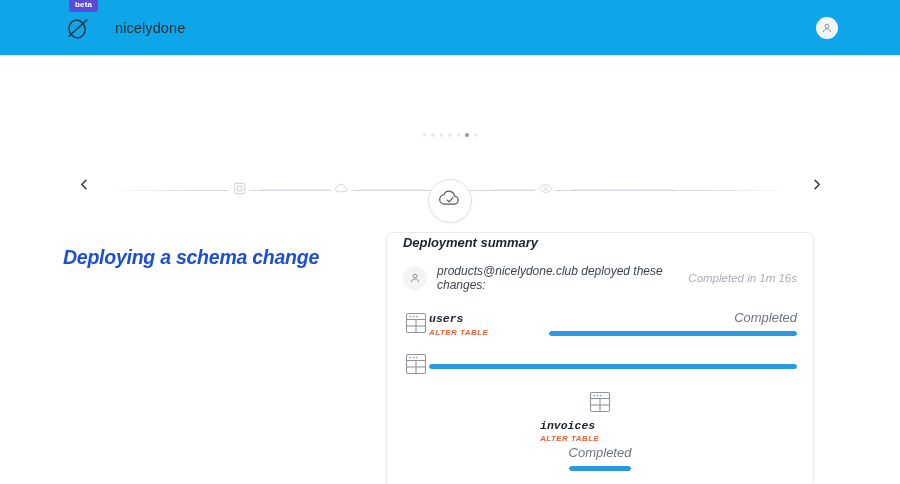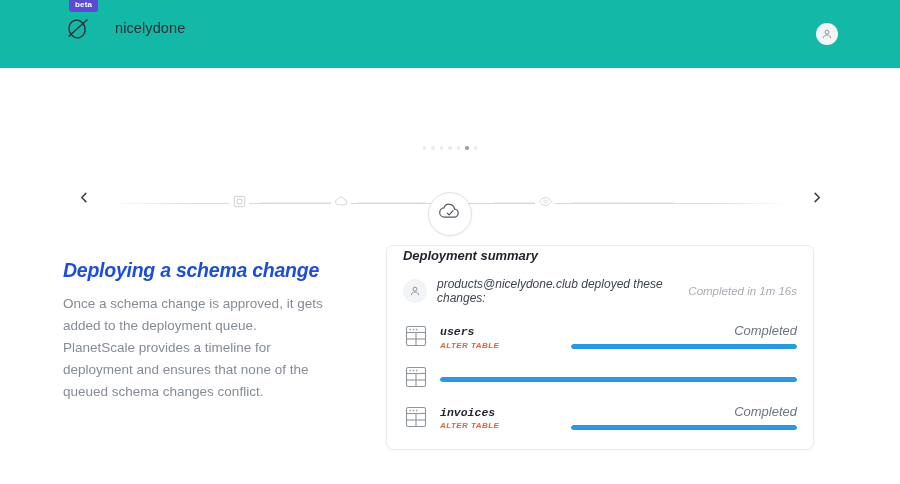--- a/index.html
+++ b/index.html
@@ -13,23 +13,23 @@
   body {
     font-family: "Liberation Sans", sans-serif;
     background: #ffffff;
     color: #1f2933;
     -webkit-font-smoothing: antialiased;
   }
 
   
   .header {
     position: relative;
-    height: 69px;
+    height: 56px;
     border-bottom: 1px solid #eceef0;
-    background: #14b8a6;
+    background: #0ea5e9;
   }
 
   .brand {
     position: absolute;
     left: 63px;
     top: 0;
     height: 55px;
     display: flex;
     align-items: center;
     gap: 22px;
@@ -266,24 +266,23 @@
 
   .deployer-status {
     font-size: 11.5px;
     color: #a7adb5;
     white-space: nowrap;
   }
 
   .change-row {
     display: flex;
     align-items: center;
-    gap: 11px;
     margin-bottom: 12px;
   }
-  .change-row:last-child { margin-bottom: 0; }
+  .change-row:last-child { margin-bottom: 0; flex-direction: column; }
 
   .table-icon {
     width: 26px; height: 26px;
     flex-shrink: 0;
     color: #8f959d;
   }
   .table-icon svg { width: 26px; height: 26px; display: block; }
 
   .change-meta { width: 120px; flex-shrink: 0; }
 
@@ -421,21 +420,20 @@
         </span>
       </div>
     </div>
   </div>
 </div>
 
 <div class="main">
 
   <div class="left-col">
     <h1 class="page-title">Deploying a schema change</h1>
-    <p class="page-body">Once a schema change is approved, it gets added to the deployment queue. PlanetScale provides a timeline for deployment and ensures that none of the queued schema changes conflict.</p>
   </div>
 
   <div class="summary-card">
     <div class="card-title">Deployment summary</div>
 
     <div class="deployer-row">
       <span class="deployer-avatar">
         <svg viewBox="0 0 16 16" fill="none" stroke="currentColor" stroke-width="1.3">
           <circle cx="8" cy="5.5" r="2.6"></circle>
           <path d="M3.2 13.5c0-2.6 2.1-4.2 4.8-4.2s4.8 1.6 4.8 4.2"></path>

